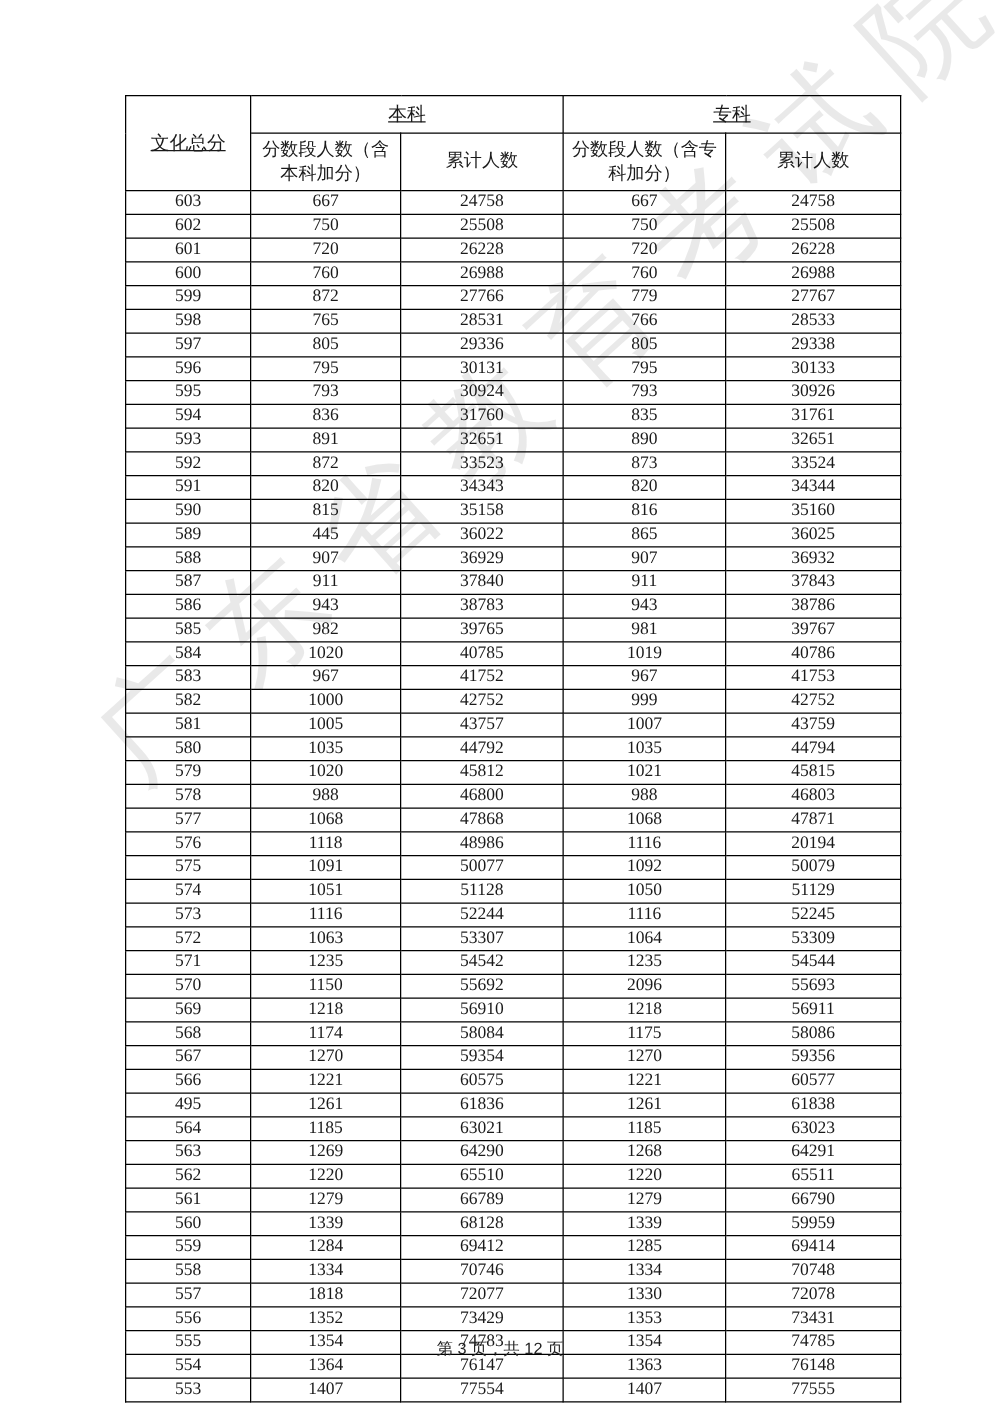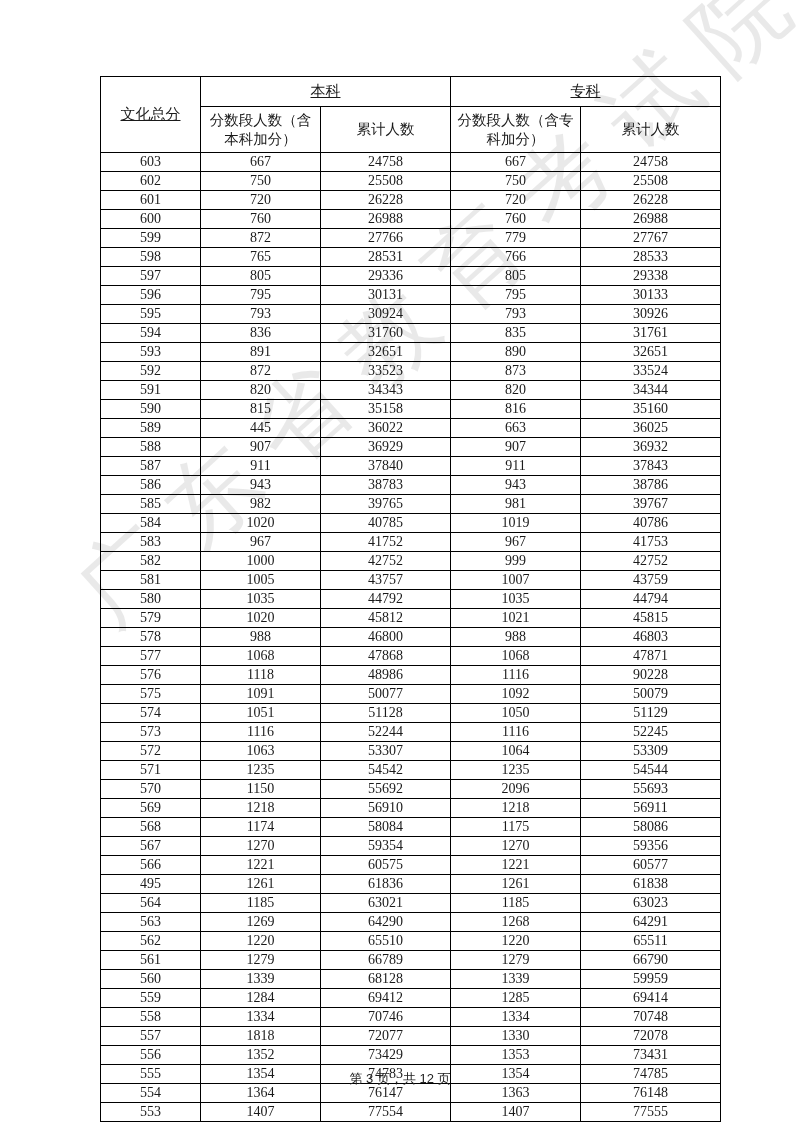--- a/index.html
+++ b/index.html
@@ -249,21 +249,21 @@
             <td>590</td>
             <td>815</td>
             <td>35158</td>
             <td>816</td>
             <td>35160</td>
           </tr>
           <tr class="data-row">
             <td>589</td>
             <td>445</td>
             <td>36022</td>
-            <td>663</td>
+            <td>865</td>
             <td>36025</td>
           </tr>
           <tr class="data-row">
             <td>588</td>
             <td>907</td>
             <td>36929</td>
             <td>907</td>
             <td>36932</td>
           </tr>
           <tr class="data-row">
@@ -341,21 +341,21 @@
             <td>1068</td>
             <td>47868</td>
             <td>1068</td>
             <td>47871</td>
           </tr>
           <tr class="data-row">
             <td>576</td>
             <td>1118</td>
             <td>48986</td>
             <td>1116</td>
-            <td>90228</td>
+            <td>20194</td>
           </tr>
           <tr class="data-row">
             <td>575</td>
             <td>1091</td>
             <td>50077</td>
             <td>1092</td>
             <td>50079</td>
           </tr>
           <tr class="data-row">
             <td>574</td>

